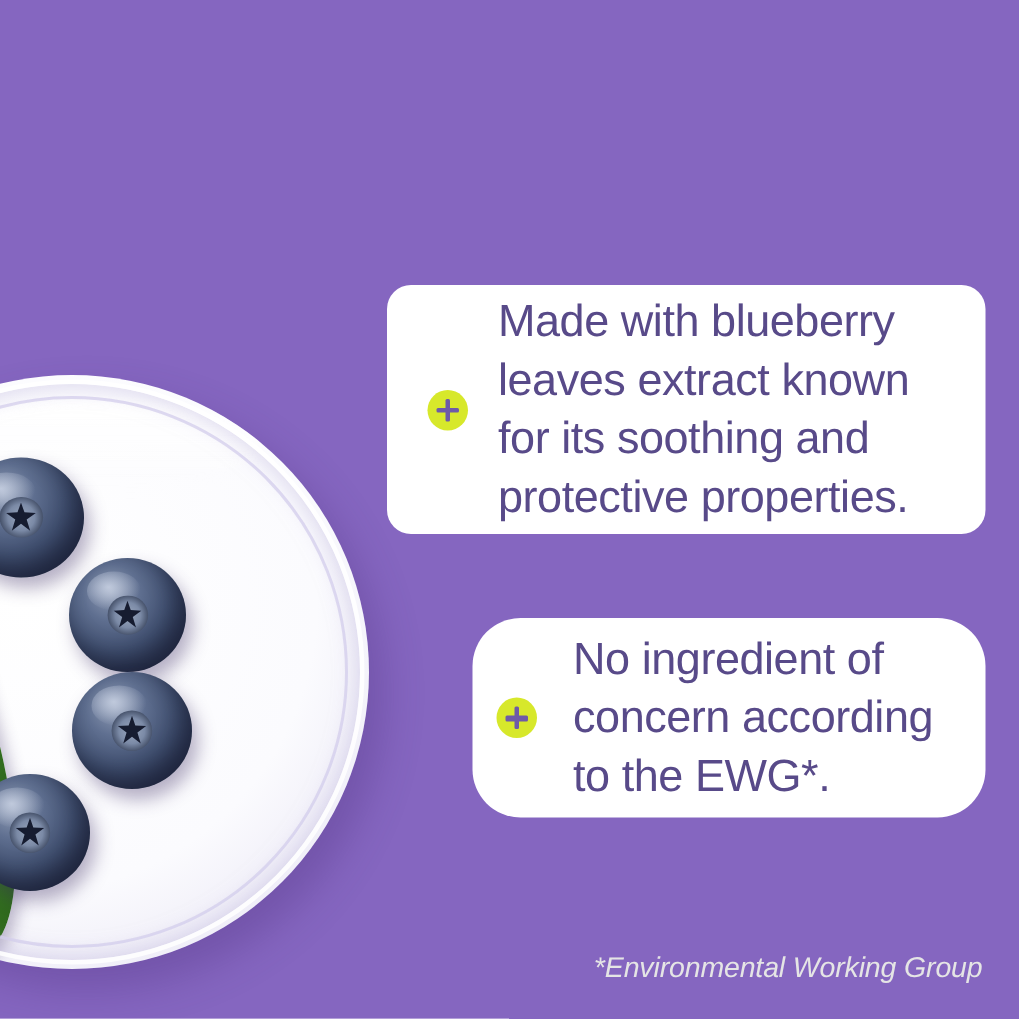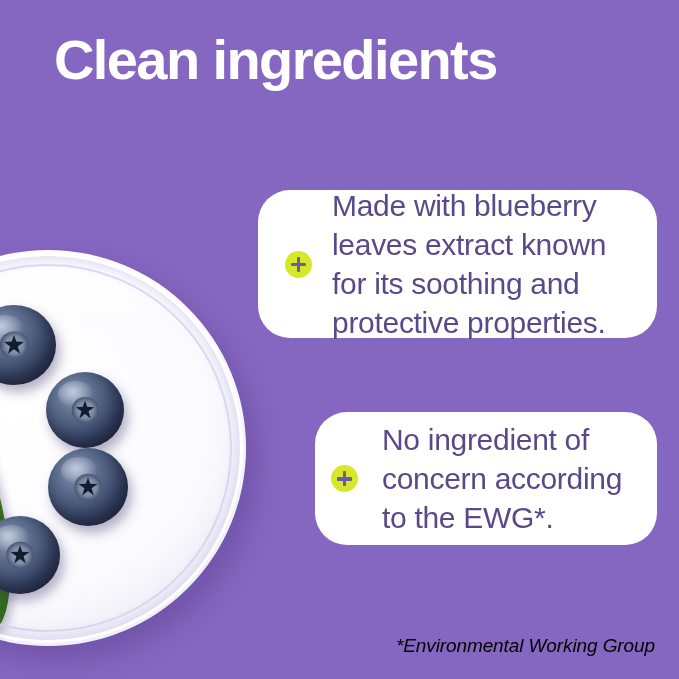--- a/index.html
+++ b/index.html
@@ -151,21 +151,22 @@
     position: absolute;
     background: #ffffff;
     border-radius: 32px;
     display: flex;
     align-items: center;
   }
   #card-1 {
     left: 258px;
     top: 190px;
     width: 399px;
-    height: 148px;
+    height: 166px;
+    border-radius: 16px;
   }
   #card-2 {
     left: 315px;
     top: 412px;
     width: 342px;
     height: 133px;
   }
   .badge {
     flex: 0 0 auto;
     width: 27px;
@@ -202,33 +203,32 @@
     white-space: pre-line;
   }
   #card-1 .card-text { margin-left: 20px; }
   #card-2 .card-text { margin-left: 24px; }
 
   
   #footnote {
     position: absolute;
     right: 24px;
     bottom: 22px;
-    color: #000000;
+    color: #e5e5e5;
     font-size: 19px;
     font-style: italic;
     letter-spacing: -0.1px;
     white-space: nowrap;
   }
 </style>
 </head>
 <body>
 
 <div id="stage">
 
-  <div id="page-title">Clean ingredients</div>
 
   <div id="photo">
     <div class="dish">
       <div class="dish-gloss"></div>
 
       <div class="leaf leaf-main">
         
       </div>
 
       <div class="berry b1">

